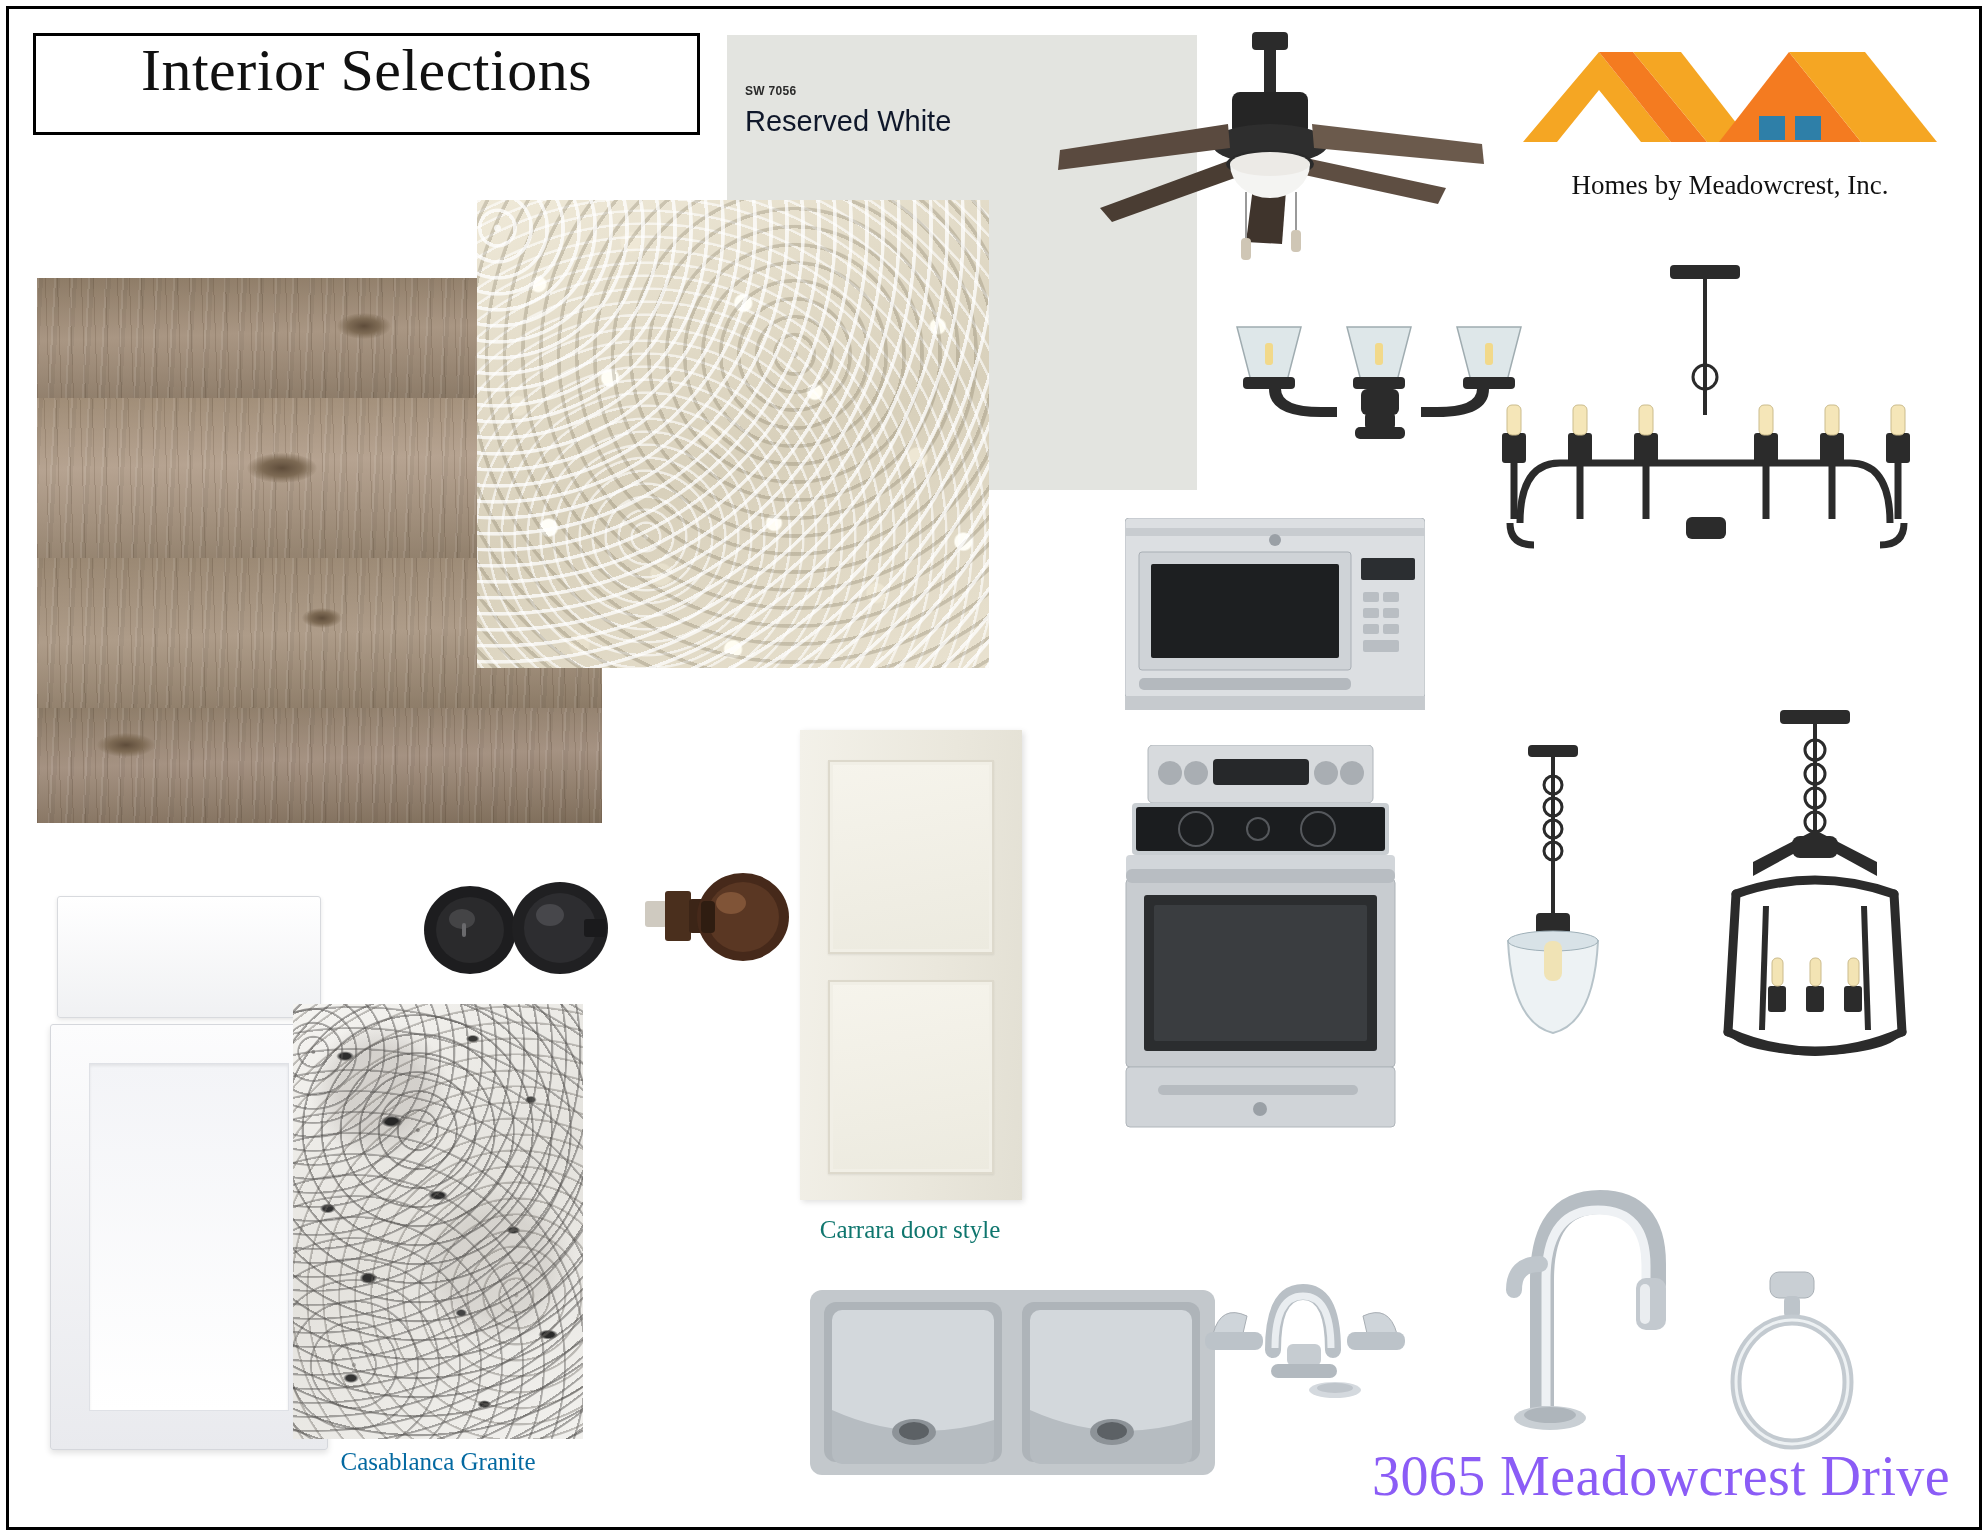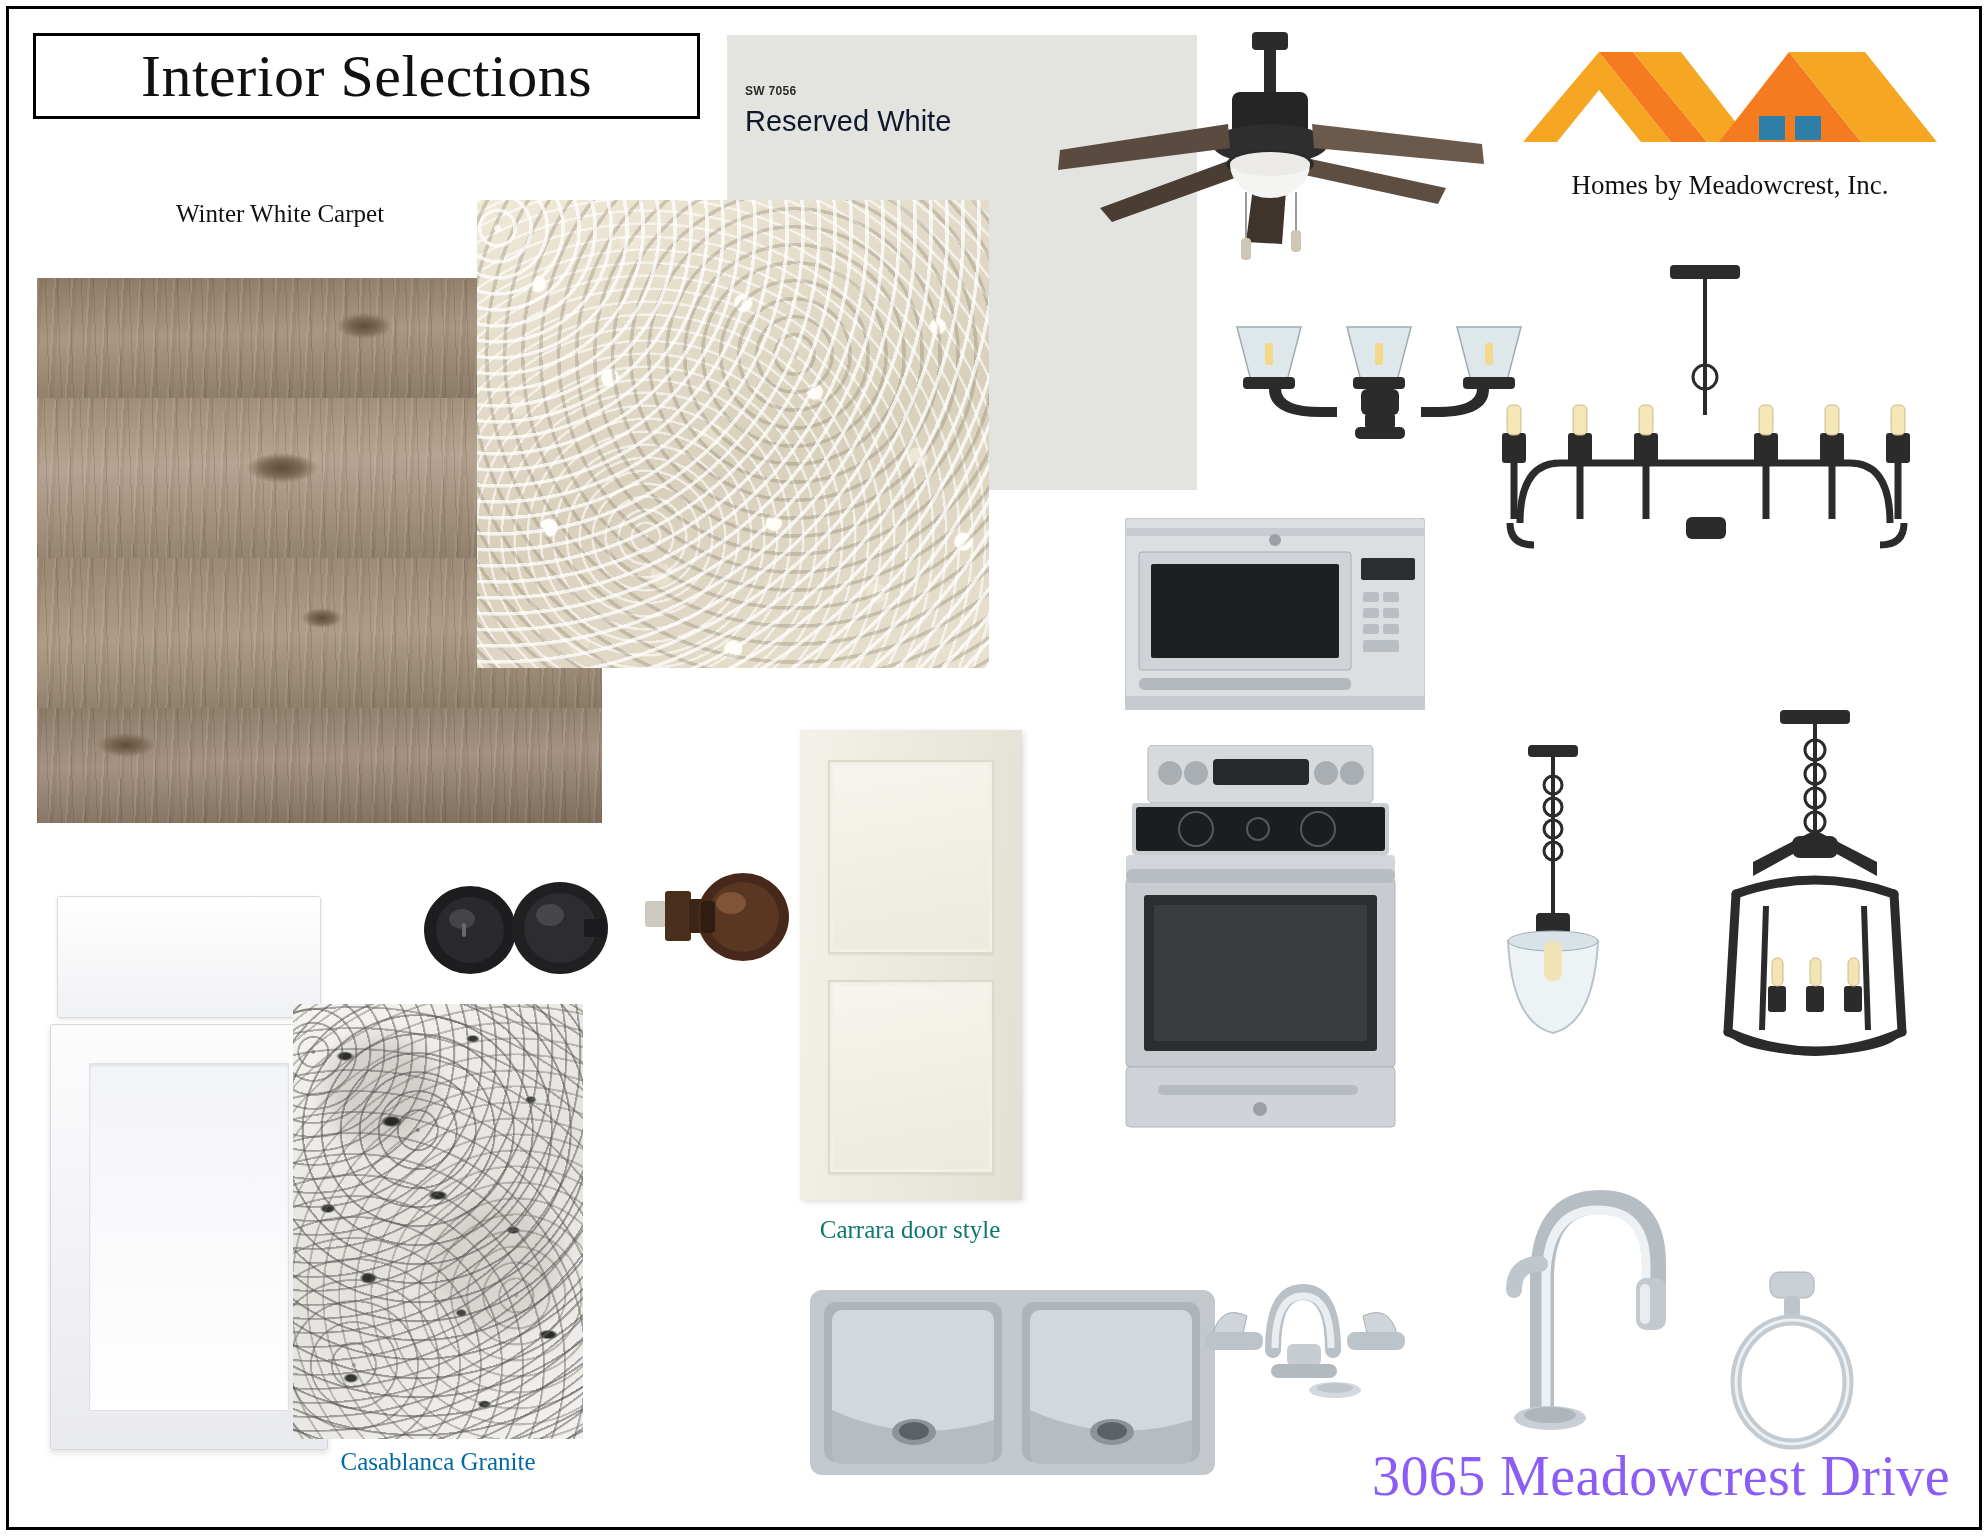--- a/index.html
+++ b/index.html
@@ -23,26 +23,25 @@
     width: 1976px; height: 1524px;
     border: 3px solid #000;
     box-sizing: border-box;
     pointer-events: none;
   }
 
   
   .title-box {
     position: absolute;
     left: 33px; top: 33px;
-    width: 667px; height: 86px;
+    width: 667px; height: 102px;
     border: 3px solid #000;
     box-sizing: border-box;
     background: #fff;
     display: flex;
-    align-items: center;
     justify-content: center;
   }
   .title-box span {
     font-family: "Liberation Serif", serif;
     font-size: 60px;
     letter-spacing: 0.5px;
     color: #111;
   }
 
   .carpet-label {
@@ -273,21 +272,20 @@
 
 <div id="board">
 
   <div class="border-frame"></div>
 
   <div class="title-box">
     <span>Interior Selections</span>
   </div>
 
   <div class="carpet-label">
-    <div>Winter White Carpet</div>
   </div>
 
   <div class="paint-chip"></div>
   <div class="paint-code">SW 7056</div>
   <div class="paint-name">Reserved White</div>
 
   <div class="floor-swatch">
     <div class="plank p1"></div>
     <div class="plank p2"></div>
     <div class="plank p3"></div>

